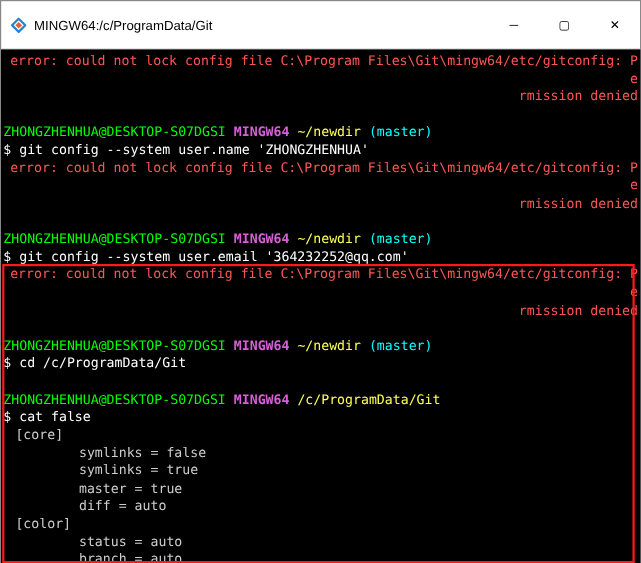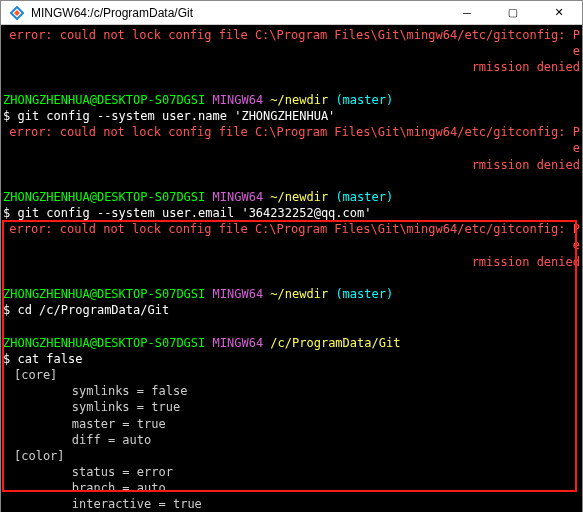--- a/index.html
+++ b/index.html
@@ -1,27 +1,27 @@
 <!DOCTYPE html>
 <html><head>
 <meta charset="utf-8">
 <style>
 * { margin:0; padding:0; box-sizing:border-box; }
 body { background:#fff; font-family:Consolas,monospace; font-size:12px; }
 .window { width:583px; border:1px solid #888; background:#000; }
-.titlebar { height:24px; background:#fff; display:flex; align-items:center; border-bottom:1px solid #ccc; }
+.titlebar { height:44px; background:#fff; display:flex; align-items:center; border-bottom:1px solid #ccc; }
 .icon-diamond { width:16px; height:16px; margin:0 6px 0 8px; display:flex; align-items:center; justify-content:center; }
 .title-txt { flex:1; font-family:"Segoe UI",sans-serif; font-size:12px; color:#000; }
 .winbtns { display:flex; height:100%; }
 .winbtn { width:46px; height:100%; display:flex; align-items:center; justify-content:center; font-family:"Segoe UI",sans-serif; color:#000; font-size:11px; }
 .term { background:#000; color:#fff; line-height:1.35; padding:2px 2px 6px 2px; position:relative; min-height:480px; }
 .line { white-space:pre-wrap; word-break:break-all; }
 .err { color:#ff5555;text-align:right; }
 .user { color:#00ff00;text-align:center; }
-.host { color:#d75fd7; }
+.host { color:#d75fd7;font-weight:bold; }
 .path { color:#ffff55; }
 .branch { color:#00ffff; }
 .cmd { color:#fff; }
 .dim { color:#cdcdcd;padding-left:11px; }
 .box-hl { position:absolute; border:2px solid #ff1a1a; pointer-events:none; }
 </style>
 </head>
 <body>
 
 <div class="window">
@@ -62,20 +62,20 @@
     <div class="line">&nbsp;</div>
 
     <div class="line"><span class="user">ZHONGZHENHUA@DESKTOP-S07DGSI</span> <span class="host">MINGW64</span> <span class="path">/c/ProgramData/Git</span></div>
     <div class="line cmd">$ cat false</div>
     <div class="line dim">[core]</div>
     <div class="line dim">        symlinks = false</div>
     <div class="line dim">        symlinks = true</div>
     <div class="line dim">        master = true</div>
     <div class="line dim">        diff = auto</div>
     <div class="line dim">[color]</div>
-    <div class="line dim">        status = error</div>
+    <div class="line dim">        status = auto</div>
     <div class="line dim">        branch = auto</div>
     <div class="line dim">        interactive = true</div>
 
     <div class="box-hl" id="hlbox" style="left: 1px; top: 195px; width: 575px; height: 272px;"></div>
 
   </div>
 </div>
 
 </body></html>

